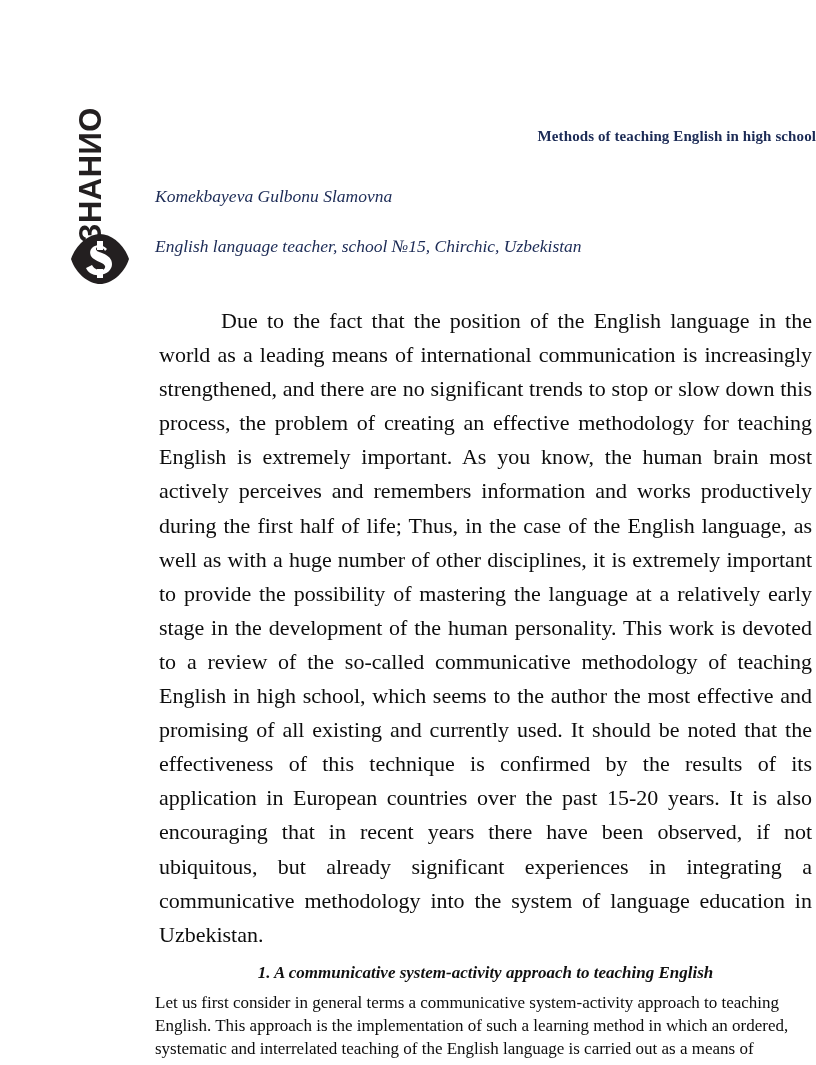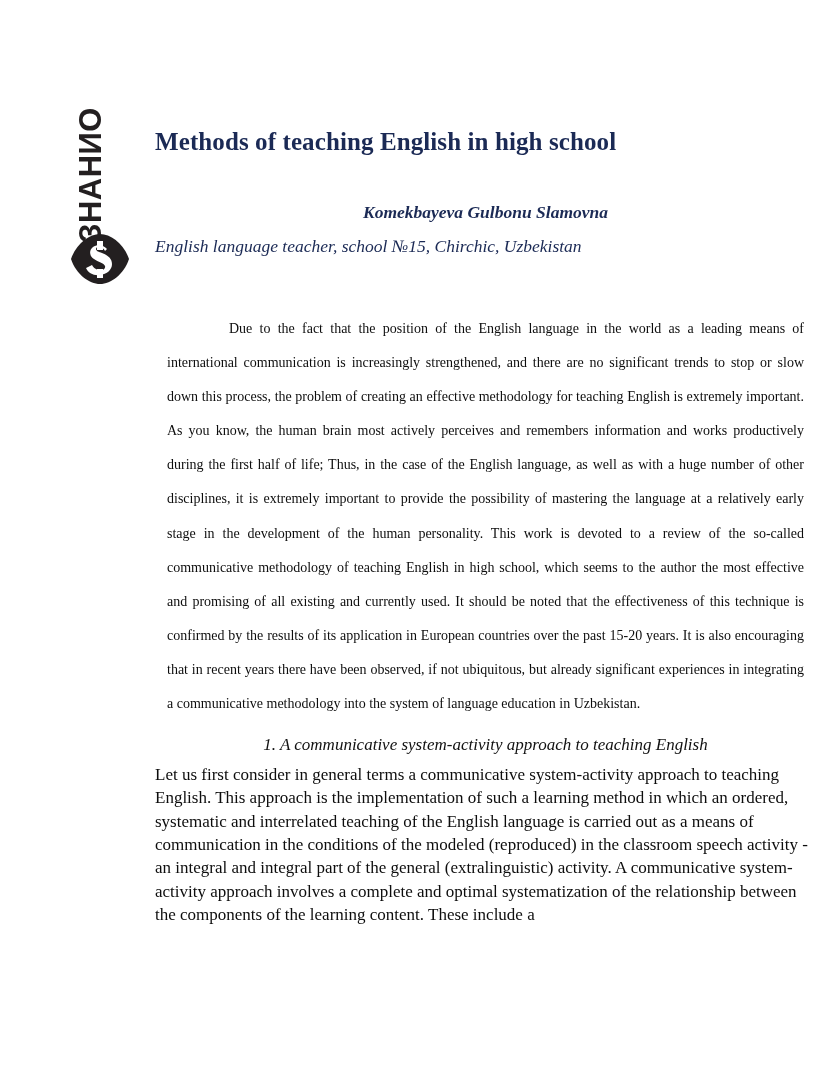--- a/index.html
+++ b/index.html
@@ -50,35 +50,35 @@
     width: 60px;
     height: 52px;
   }
 
   
   .doc-title {
     position: absolute;
     left: 155px;
     top: 128px;
     width: 661px;
-    text-align: left;
-    font-size: 25px;
+    text-align: right;
+    font-size: 15px;
     font-weight: bold;
     color: #1b2a55;
     letter-spacing: 0.1px;
   }
   .byline {
     position: absolute;
     left: 155px;
-    top: 202px;
+    top: 186px;
     width: 661px;
-    text-align: center;
+    text-align: left;
     font-size: 17.5px;
     font-style: italic;
-    font-weight: bold;
+    font-weight: normal;
     color: #1b2a55;
   }
   .affiliation {
     position: absolute;
     left: 155px;
     top: 236px;
     width: 661px;
     font-size: 17.5px;
     font-style: italic;
     font-weight: normal;
@@ -86,34 +86,34 @@
   }
 
   
   .body-col {
     position: absolute;
     left: 155px;
     top: 300px;
     width: 661px;
   }
   p.para-justified {
-    margin: 12px;
-    font-size: 14px;
+    margin: 4px;
+    font-size: 22px;
     line-height: 34.1px;
     text-align: justify;
     text-indent: 62px;
     color: #0d0d0d;
     -webkit-hyphens: none;
     hyphens: none;
   }
   .section-heading {
     margin: 9px 0 6px 0;
     text-align: center;
     font-size: 17px;
-    font-weight: normal;
+    font-weight: bold;
     font-style: italic;
     color: #111111;
     line-height: 24px;
   }
   p.para-plain {
     margin: 0;
     font-size: 17px;
     line-height: 23.3px;
     text-align: left;
     text-indent: 0;

